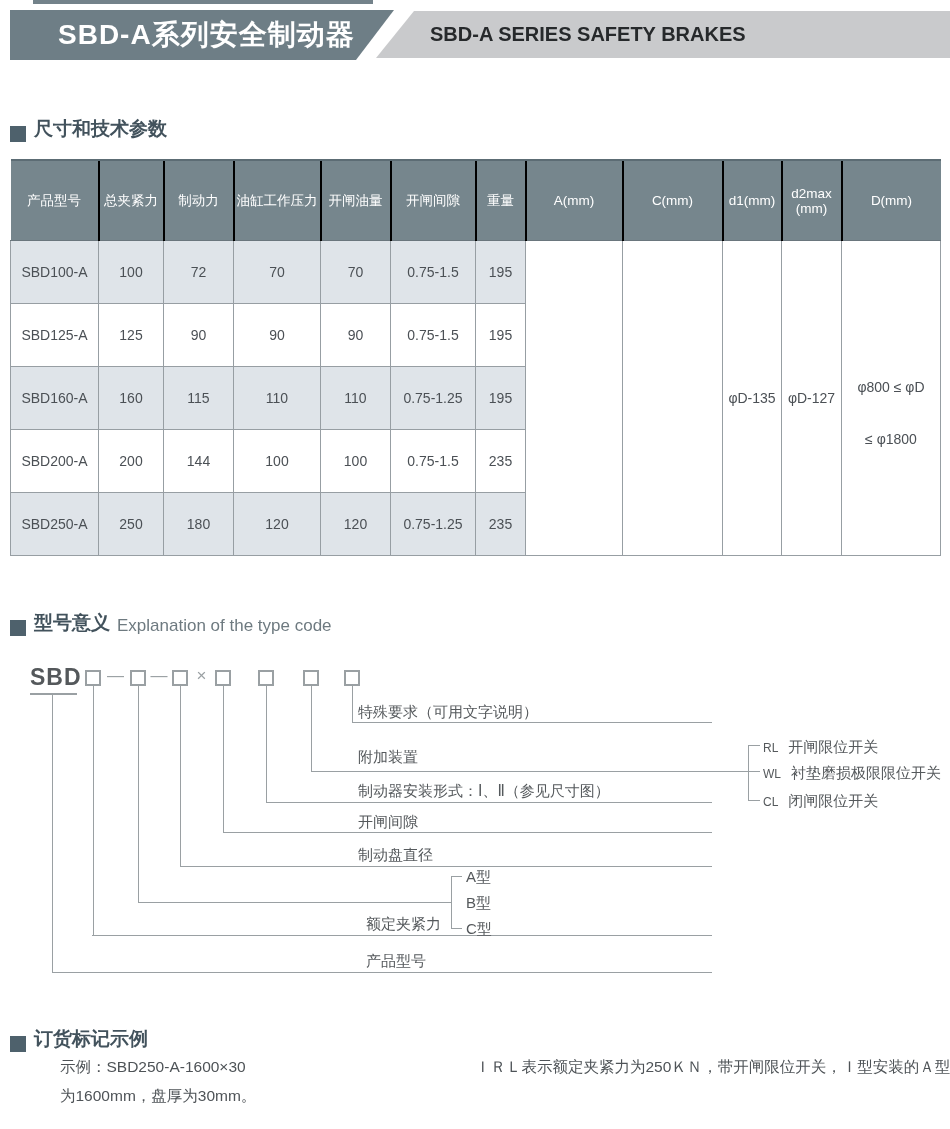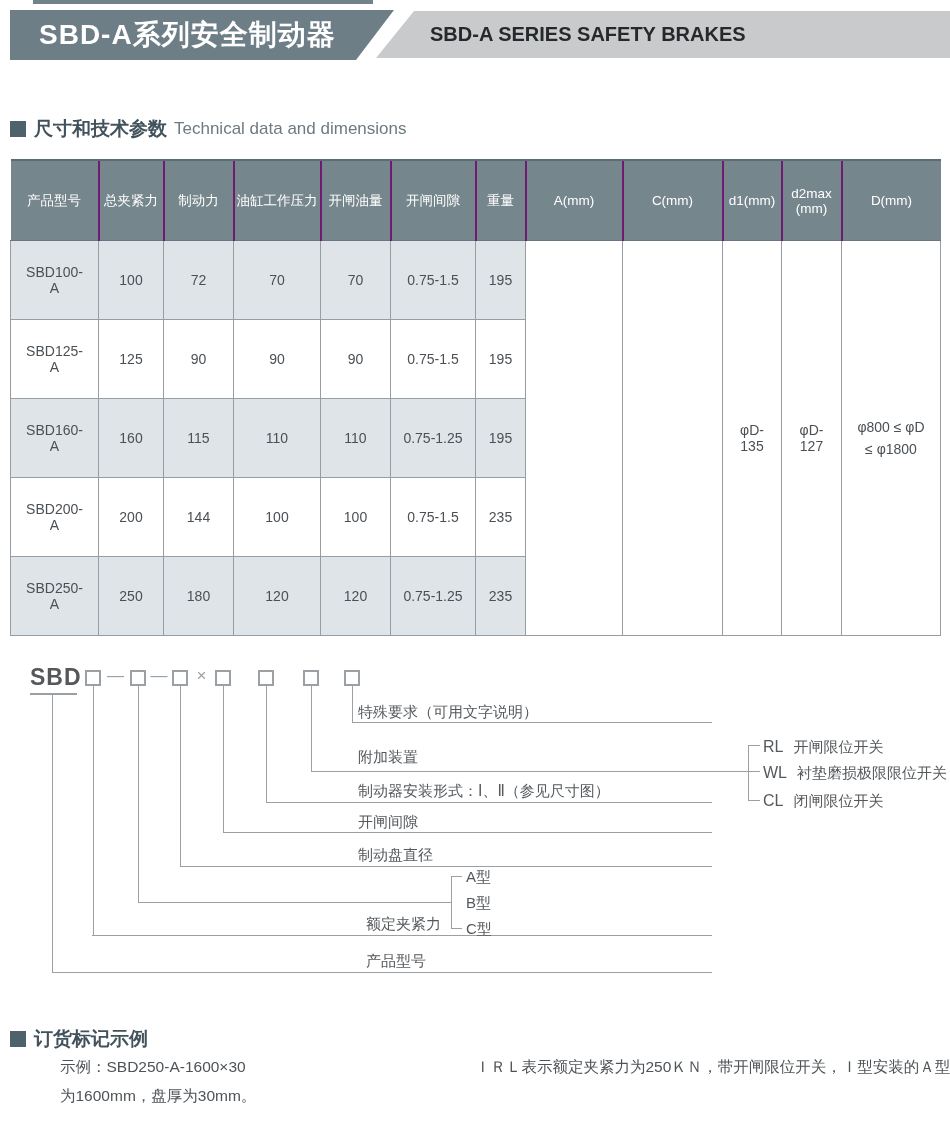--- a/index.html
+++ b/index.html
@@ -6,56 +6,56 @@
   .page{position:relative;width:950px;height:1129px;background:#fff;overflow:hidden;
         font-family:"Liberation Sans","DejaVu Sans",sans-serif;color:#4b5055;}
 
   
   .top-strip{position:absolute;left:33px;top:0;width:340px;height:4px;background:#73828a;}
 
   
   .band-dark{position:absolute;left:10px;top:10px;width:384px;height:50px;background:#6e7e86;
              clip-path:polygon(0 0,100% 0,346px 100%,0 100%);
              display:flex;align-items:center;}
-  .band-dark span{color:#fff;font-size:28px;font-weight:bold;letter-spacing:1px;margin-left:29px;}
+  .band-dark span{color:#fff;font-size:28px;font-weight:bold;letter-spacing:1px;margin-left:48px;}
   .band-light{position:absolute;left:376px;top:11px;width:574px;height:47px;background:#c9cacc;
               clip-path:polygon(38px 0,100% 0,100% 100%,0 100%);
               display:flex;align-items:center;}
   .band-light span{color:#26292b;font-size:20px;font-weight:bold;letter-spacing:0;margin-left:54px;}
 
   
-  .sec{position:absolute;display:flex;align-items:center;}
+  .sec{position:absolute;display:flex;align-items:flex-end;}
   .sec .sq{display:inline-block;width:16px;height:16px;background:#4e616c;margin-right:8px;}
   .sec .cn{font-size:19px;font-weight:bold;color:#42525c;}
   .sec .en{font-size:17px;color:#6e7a80;margin-left:7px;}
 
   
   table.spec{position:absolute;left:10px;top:159px;width:930px;border-collapse:collapse;table-layout:fixed;}
   table.spec th{background:#76868d;color:#fff;font-size:13.5px;font-weight:normal;height:79px;
                 text-align:center;vertical-align:middle;padding:0;
                 border-top:2px solid #5c6c74;border-bottom:1px solid #6a767d;}
-  table.spec th + th{border-left:2px solid #701a75;}
+  table.spec th + th{border-left:2px solid #000000;}
   table.spec td{border:1px solid #979ea3;font-size:14px;color:#4b5055;text-align:center;
-                vertical-align:middle;height:54px;padding:12px;background:#fff;}
+                vertical-align:middle;height:54px;padding:4px;background:#fff;}
   tr.stripe td{background:#dfe4e9;}
   tr td.merged{background:#fff;}
-  .dcell div{line-height:1.6;}
+  .dcell div{line-height:1.6;margin-top:30px;}
 
   .note{position:absolute;left:10px;top:531px;font-size:15px;color:#4e5357;}
 
   
   .diagram{position:absolute;left:0;top:660px;width:810px;height:330px;text-decoration:underline;}
   .diagram .prefix{position:absolute;left:30px;top:4px;font-size:23px;font-weight:bold;color:#54585b;letter-spacing:1px;}
   .diagram .underline{position:absolute;left:30px;top:33px;width:47px;height:2px;background:#9aa0a3;}
   .dbox{position:absolute;top:10px;width:16px;height:16px;border:2px solid #9aa0a3;background:#fff;box-sizing:border-box;}
   .dsep{position:absolute;top:6px;font-size:17px;color:#9aa0a3;text-align:center;}
   .vline{position:absolute;width:1px;background:#9aa0a3;}
   .hline{position:absolute;height:1px;background:#9aa0a3;}
   .dlabel{position:absolute;font-size:15px;color:#55595c;white-space:nowrap;}
-  .dcode{font-size:16px;color:#55595c;margin-right:10px;}
+  .dcode{font-size:12px;color:#55595c;margin-right:10px;}
 
   
   .order-text{position:absolute;font-size:15.5px;color:#4e5357;white-space:nowrap;}
 </style>
 </head>
 <body>
 
 <div class="page">
 
   <div class="top-strip"></div>
@@ -63,21 +63,20 @@
   <div class="band-dark">
     <span>SBD-A系列安全制动器</span>
   </div>
   <div class="band-light">
     <span>SBD-A SERIES SAFETY BRAKES</span>
   </div>
 
   <div class="sec" style="left:10px;top:116px;">
     <span class="sq"></span>
     <span class="cn">尺寸和技术参数</span>
-    <span class="en">Technical data and dimensions</span>
   </div>
 
   <table class="spec">
     <colgroup>
       <col style="width:88px">
         <col style="width:65px">
         <col style="width:70px">
         <col style="width:87px">
       <col style="width:70px">
         <col style="width:85px">
@@ -158,20 +157,25 @@
         <td>180</td>
         <td>120</td>
         <td>120</td>
         <td>0.75-1.25</td>
         <td>235</td>
       </tr>
     </tbody>
   </table>
 
 
+  <div class="sec" style="left:10px;top:610px;">
+    <span class="sq"></span>
+    <span class="cn">型号意义</span>
+    <span class="en">Explanation of the type code</span>
+  </div>
 
   <div class="diagram">
     <span class="prefix">SBD</span>
     <div class="underline"></div>
 
     <div class="dbox" style="left:85px"></div>
     <span class="dsep" style="left:101px;width:29px">—</span>
     <div class="dbox" style="left:130px"></div>
     <span class="dsep" style="left:146px;width:26px">—</span>
     <div class="dbox" style="left:172px"></div>

